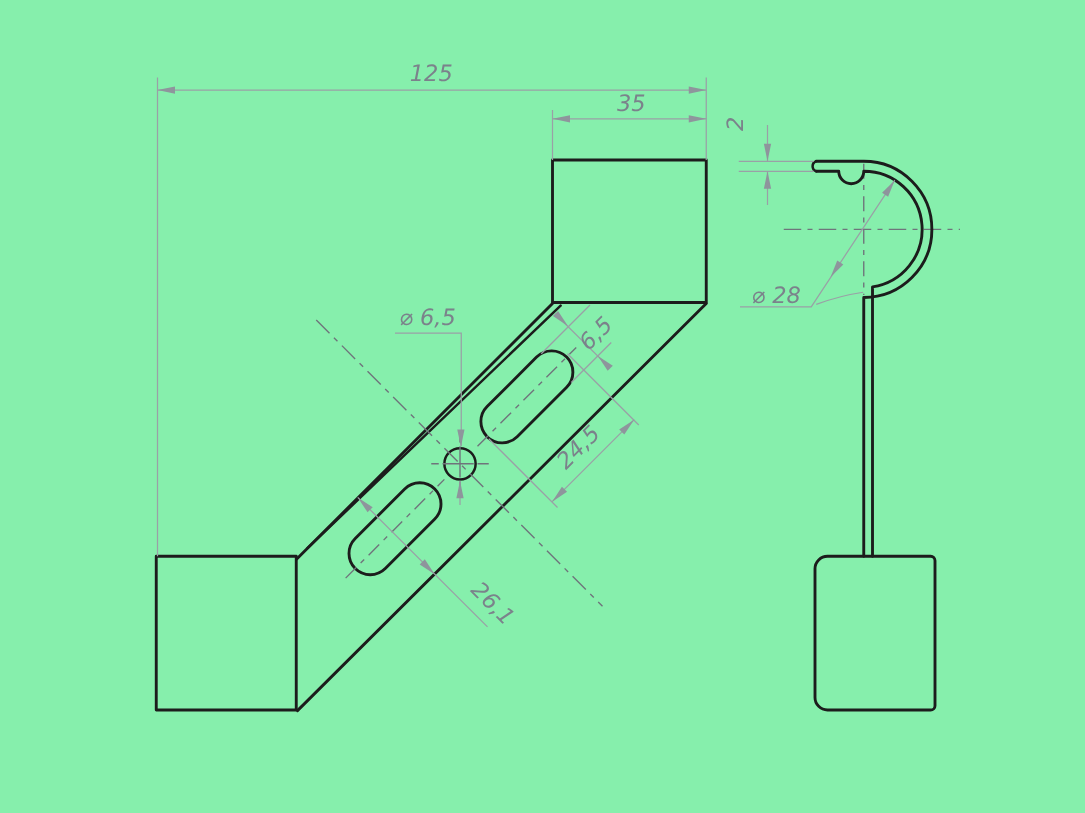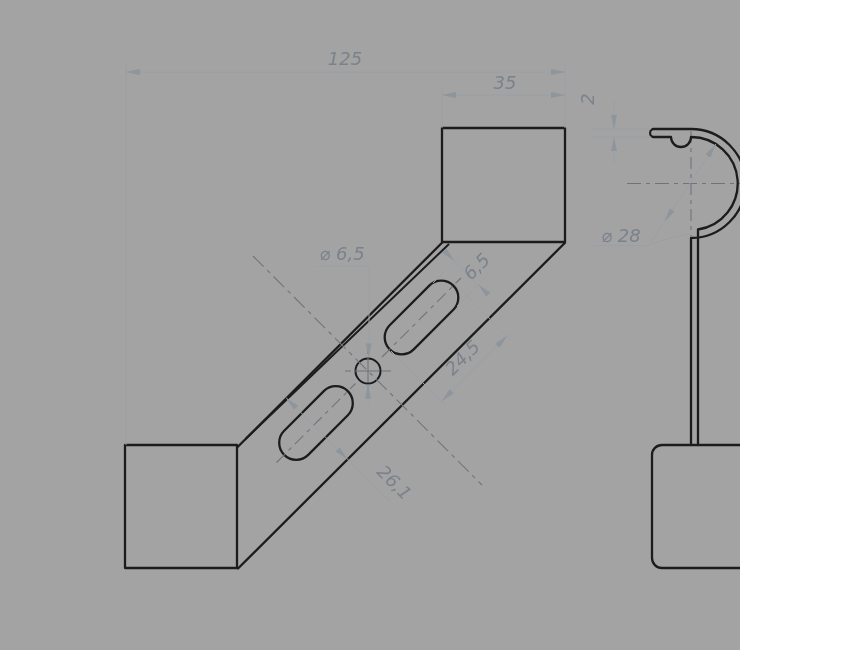--- a/index.html
+++ b/index.html
@@ -1,16 +1,16 @@
 <!DOCTYPE html>
 <html><head>
 <meta charset="utf-8">
 <style>
   html,body{margin:0;padding:0;background:#ffffff;}
-  .stage{position:relative;width:740px;height:650px;background:#a3a3a3;overflow:hidden;}
+  .stage{position:relative;width:868px;height:650px;background:#86efac;overflow:hidden;}
   svg{display:block;}
   .obj{stroke:#1c1c1c;stroke-width:2.3;fill:none;stroke-linecap:round;stroke-linejoin:round;}
   .obj2{stroke:#1c1c1c;stroke-width:2;fill:none;stroke-linecap:round;}
   .thin{stroke:#9aa0a6;stroke-width:1;fill:none;}
   .cl{stroke:#6f747b;stroke-width:1.1;fill:none;}
   .arrow{fill:#8e959c;stroke:none;}
   .dimtext{fill:#7b828b;font:italic 18px "DejaVu Sans", sans-serif;}
 </style>
 </head>
 <body>

